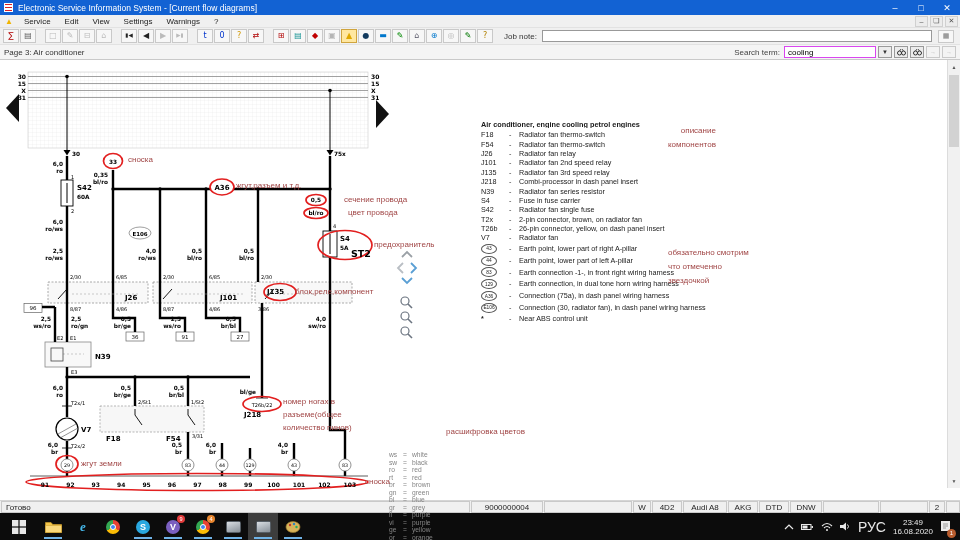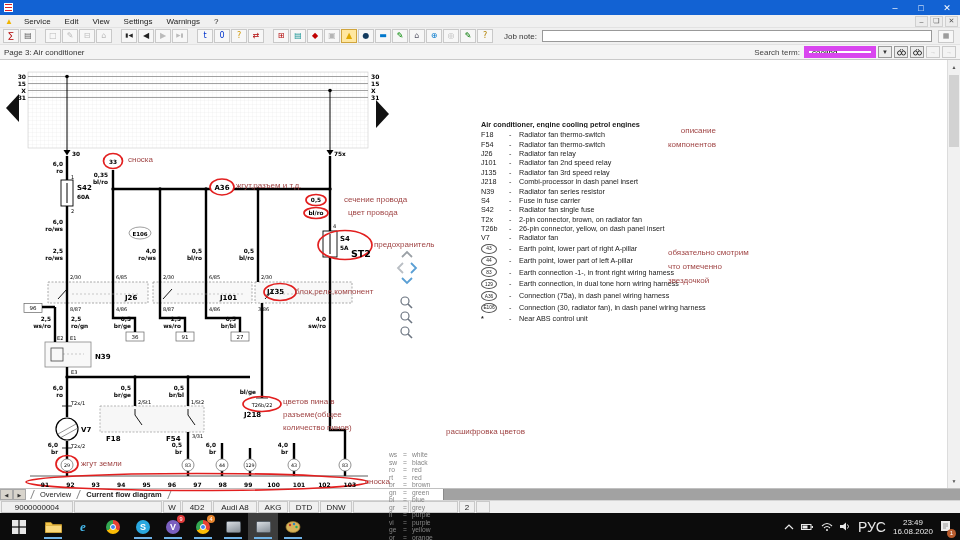--- a/index.html
+++ b/index.html
@@ -36,21 +36,21 @@
   #job-note-label{font-size:8px;color:#333;margin:0 5px 0 2px;white-space:nowrap}
   #job-note-input{flex:1;height:12px;border:1px solid #999;font-size:8px;padding:0 3px;background:#fff}
   #tb-right-btn{width:16px;height:13px;margin:0 3px 0 6px;border:1px solid #c9c9c9;background:#f7f7f7;
     font-size:7px;color:#777;display:flex;align-items:center;justify-content:center}
 
   
   #pageheader{position:absolute;top:45px;left:0;right:0;height:15px;background:#f4f4f4;
     border-bottom:1px solid #c9c9c9;display:flex;align-items:center;padding:0 4px;font-size:8px;color:#333}
   #ph-spacer{flex:1}
   #search-label{margin-right:4px;color:#444}
-  #search-input{width:72px;height:12px;border:5px solid #d946ef;font-size:8px;padding:0 3px}
+  #search-input{width:92px;height:12px;border:1px solid #d946ef;font-size:8px;padding:0 3px}
   .sm-btn{width:14px;height:12px;border:1px solid #9a9a9a;background:#ececec;margin-left:2px;
     display:flex;align-items:center;justify-content:center;font-size:6px;color:#333;padding:0}
   .sm-btn.dis{color:#bbb;border-color:#c9c9c9;background:#f3f3f3}
 
   
   #content{position:absolute;top:60px;left:0;right:0;height:428px;background:#fff}
   #diagram{position:absolute;top:60px;left:0;z-index:5;pointer-events:none}
   #diagram text{fill:#000;font-family:"DejaVu Sans",sans-serif}
   .dl-n{font-size:5.8px;font-weight:bold}
   .dl-p{font-size:5px}
@@ -133,20 +133,21 @@
   #tray-badge{position:absolute;right:-4px;bottom:-2px;width:9px;height:9px;border-radius:50%;
     background:#b85c2e;color:#fff;font-size:6px;display:flex;align-items:center;justify-content:center}
 </style>
 </head>
 <body>
 
 <div id="screen">
 
   <div id="titlebar">
     <span id="app-icon"></span>
+    <span>Electronic Service Information System - [Current flow diagrams]</span>
     <span id="win-ctls">
       <span class="win-ctl">–</span>
       <span class="win-ctl">□</span>
       <span class="win-ctl">✕</span>
     </span>
   </div>
 
   <div id="menubar">
     <span id="warn-ico">▲</span>
     <span id="menu-items"><span class="menu-item">Service</span><span class="menu-item">Edit</span><span class="menu-item">View</span><span class="menu-item">Settings</span><span class="menu-item">Warnings</span><span class="menu-item">?</span></span>
@@ -623,34 +624,23 @@
       </g>
     </svg>
   </div>
 
   <div id="vscroll">
     <div class="sc-btn" id="sc-up">▲</div>
     <div id="sc-thumb"></div>
     <div class="sc-btn" id="sc-down">▼</div>
   </div>
 
-  <div id="tabs">
-    <button class="tab-nav">◀</button>
-    <button class="tab-nav">▶</button>
-    <div id="tab-strip">
-        <span class="tab-sep"></span>
-        <span class="tab">Overview</span>
-        <span class="tab-sep"></span>
-        <span class="tab active">Current flow diagram</span>
-        <span class="tab-sep"></span>
-      </div>
-    <div id="tab-fill"></div>
-  </div>
 
   <div id="statusbar">
+    <span class="sb-cell" id="sb-ready">Готово</span>
     <span id="status-cells" style="display:flex">
         <span class="sb-cell" style="width: 72px;">9000000004</span>
         <span class="sb-cell" style="width: 88px;"></span>
         <span class="sb-cell" style="width: 18px;">W</span>
         <span class="sb-cell" style="width: 30px;">4D2</span>
         <span class="sb-cell" style="width: 44px;">Audi A8</span>
         <span class="sb-cell" style="width: 30px;">AKG</span>
         <span class="sb-cell" style="width: 30px;">DTD</span>
         <span class="sb-cell" style="width: 32px;">DNW</span>
         <span class="sb-cell" style="width: 56px;"></span>
@@ -763,21 +753,21 @@
     <div class="annot" style="left: 348px; top: 207px;">
       <div>цвет провода</div>
     </div>
     <div class="annot" style="left: 374px; top: 239px;">
       <div>предохранитель</div>
     </div>
     <div class="annot" style="left: 295px; top: 286px;">
       <div>блок,реле,компонент</div>
     </div>
     <div class="annot" style="left: 283px; top: 395px; line-height: 13px;">
-      <div>цветов пина в</div>
+      <div>номер ногах в</div>
       <div>разъеме(общее</div>
       <div>количество пинов)</div>
     </div>
     <div class="annot" style="left: 81px; top: 458px;">
       <div>жгут земли</div>
     </div>
     <div class="annot" style="left: 365px; top: 476px;">
       <div>сноска</div>
     </div>
     <div class="annot" style="left: 668px; top: 124px; line-height: 14px; text-align: right;">

